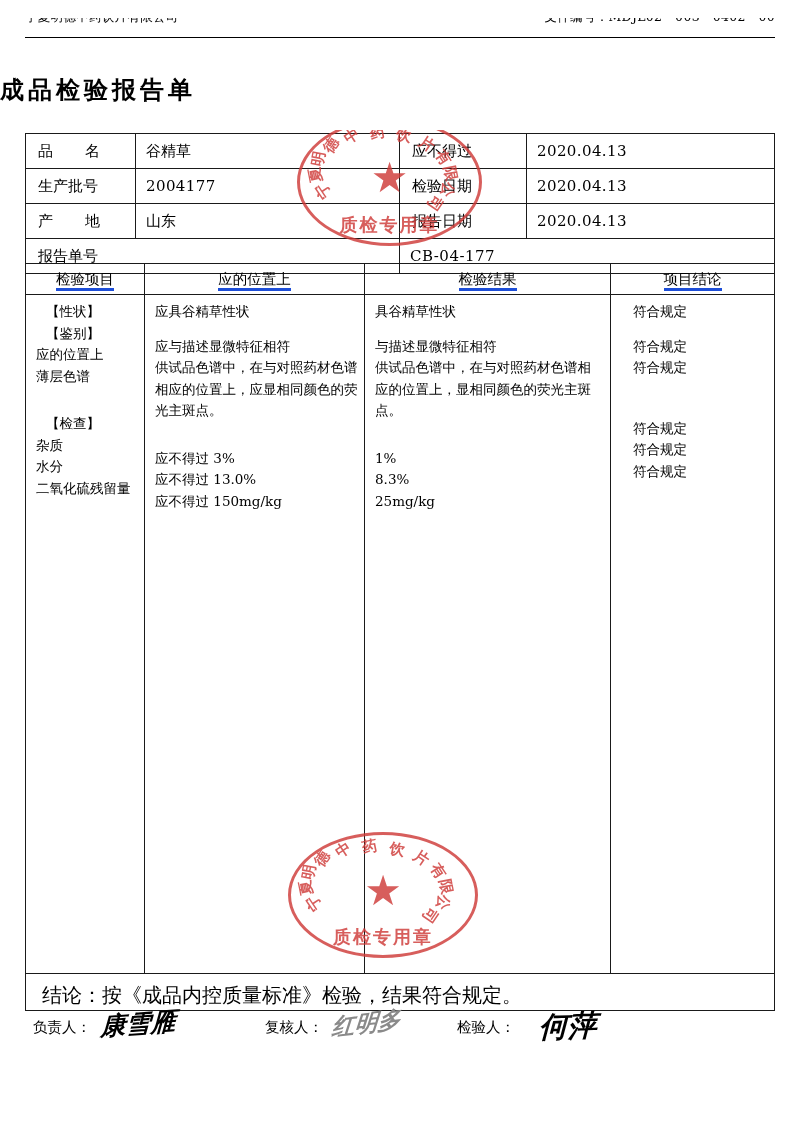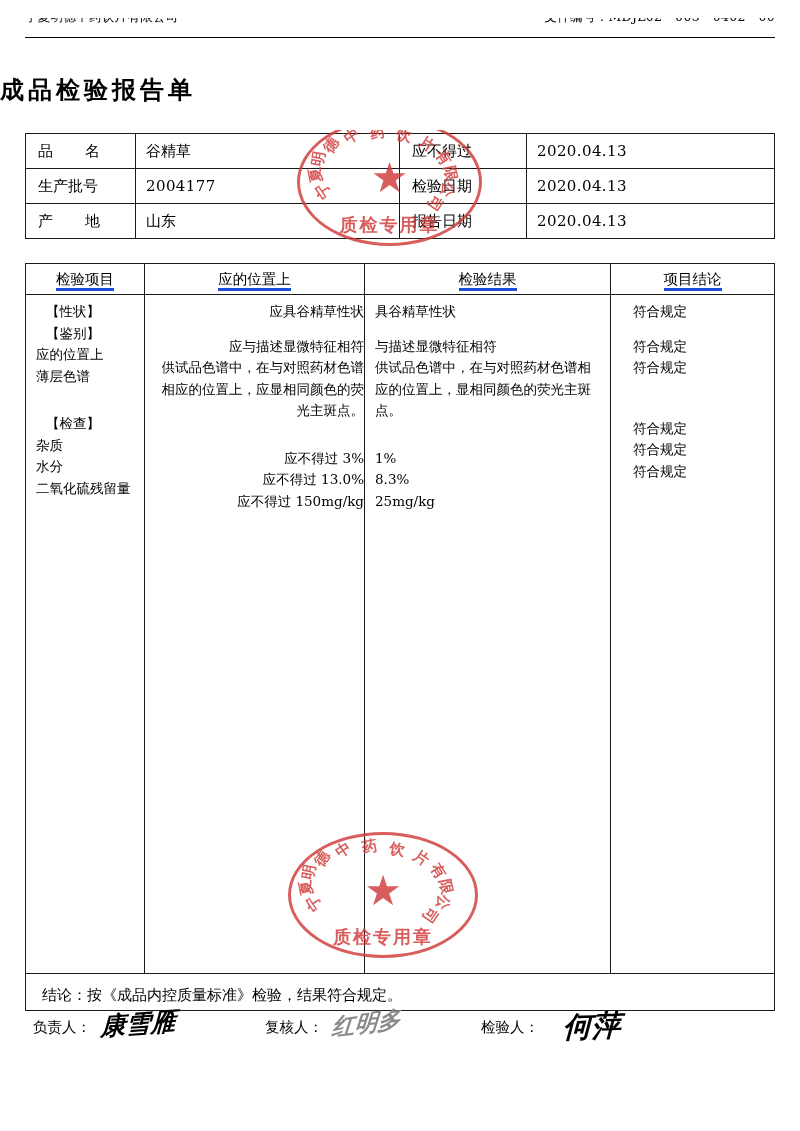--- a/index.html
+++ b/index.html
@@ -111,34 +111,34 @@
     border-bottom: 3px solid #1d4ed8;
     padding-bottom: 1px;
   }
   #results-table td {
     font-size: 13.5px;
     line-height: 21.5px;
     padding: 6px 0 0 0;
     margin-top: 32px;
   }
   .c-item   { padding-left: 10px !important; }
-  .c-spec   { padding-left: 10px !important; text-align: right; }
+  .c-spec   { padding-left: 10px !important; }
   .c-result { padding-left: 10px !important; }
   .c-concl  { padding-left: 22px !important; }
   .body-row td { height: 672px; vertical-align: top; }
   .blk { margin: 0; }
   .gap { height: 13px; }
   .bracket { padding-left: 10px; }
   .r-lines div { white-space: nowrap; }
 
   
   #conclusion-row td {
     height: 30px;
     line-height: 30px;
-    font-size: 15px;
+    font-size: 20px;
     padding-left: 16px !important;
   }
 
   
   .sign-row {
     position: absolute;
     left: 25px;
     top: 1016px;
     width: 750px;
     height: 60px;
@@ -160,21 +160,21 @@
     font-size: 25px;
     line-height: 22px;
     font-weight: bold;
     font-style: italic;
     transform: rotate(-4deg) skewX(-6deg);
     transform-origin: left top;
     white-space: nowrap;
   }
   #sign-owner   { left: 8px; }
   #sign-review  { left: 240px; }
-  #sign-inspect { left: 456px; }
+  #sign-inspect { left: 432px; }
   #sign-review .sign-mark {
     color: #8a8a8a;
     font-size: 23px;
     transform: rotate(-7deg) skewX(-12deg);
   }
   #sign-inspect .sign-mark {
     font-size: 29px;
     margin-left: 24px;
     transform: rotate(-2deg) skewX(-3deg);
   }
@@ -286,20 +286,24 @@
   <tr>
     <td class="lbl-cell">
       <div class="lbl-spread">
         <span>产</span>
         <span>地</span>
       </div>
     </td>
     <td class="val-cell">山东</td>
     <td class="lbl-cell">报告日期</td>
     <td class="val-cell num-val">2020.04.13</td>
+  </tr>
+  <tr id="report-no-row">
+    <td class="reportno-label" colspan="2">报告单号</td>
+    <td class="reportno-value" colspan="2">CB-04-177</td>
   </tr>
 </tbody>
   </table>
 
 <table class="grid" id="results-table">
   <tbody>
       <tr>
     <th style="width:118px"><span>检验项目</span></th>
     <th style="width:219px"><span>应的位置上</span></th>
     <th style="width:245px"><span>检验结果</span></th>

